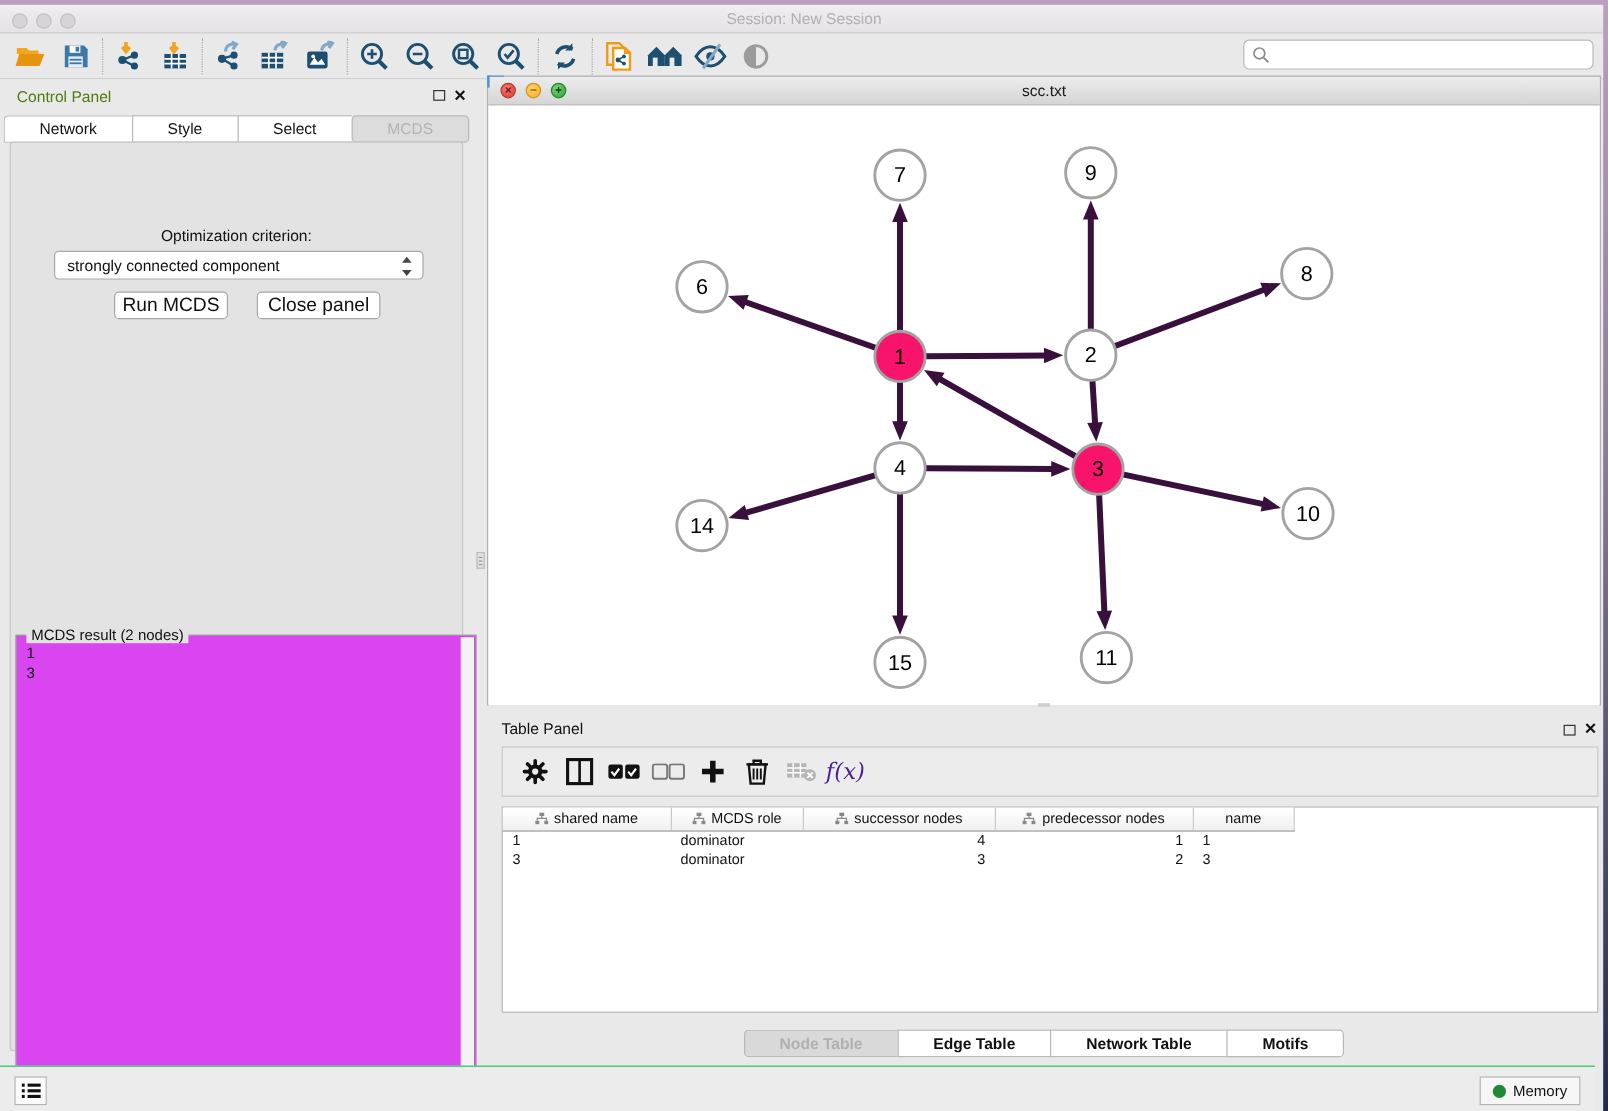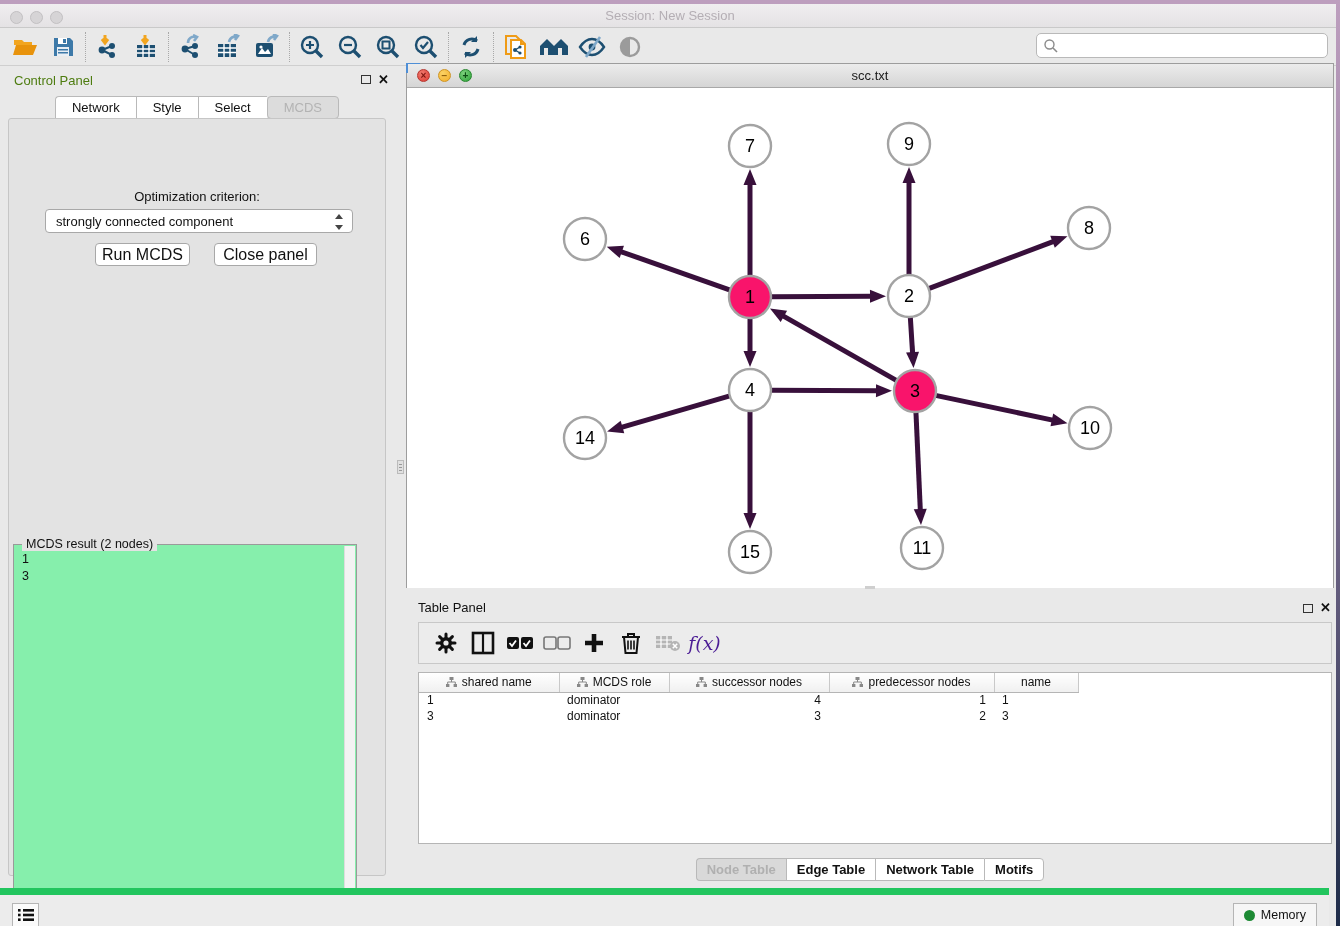--- a/index.html
+++ b/index.html
@@ -22,32 +22,32 @@
   .search-wrap { position:absolute; right:12px; top:5px; width:292px; height:25px; background:#fff; border:1px solid #b9b9b9; border-radius:5px; display:flex; align-items:center; padding-left:6px; }
   .search-wrap input { border:none; outline:none; font-size:13px; width:250px; background:transparent; color:#333; }
 
   
   .control-panel { position:absolute; left:0; top:66px; width:394px; height:816px; background:#e9e9e9; }
   .cp-head { position:absolute; left:0; top:0; width:100%; height:28px; }
   .cp-title { position:absolute; left:14px; top:7px; font-size:13px; color:#4d7c0f; }
   .float-ico { position:absolute; width:10px; height:9px; border:1.5px solid #333; top:9px; }
   .close-ico { position:absolute; top:6px; font-size:13px; font-weight:bold; color:#111; }
   .cp-tabs { position:absolute; left:0; top:30px; width:100%; display:flex; justify-content:center; }
-  .tab { font-size:13px; padding:3px 16px; background:#fff; border:1px solid #b9b9b9; border-right:none; color:#111; }
+  .tab { font-size:13px; padding:3px 29px; background:#fff; border:1px solid #b9b9b9; border-right:none; color:#111; }
   .tab:first-child { border-radius:4px 0 0 0; }
   .tab:last-child { border-right:1px solid #b9b9b9; border-radius:0 4px 4px 0; }
   .tab.active { background:#dcdcdc; color:#b3b3b3; border-radius:4px; }
   .cp-body { position:absolute; left:8px; top:52px; width:378px; height:758px; background:#e3e3e3; border:1px solid #c6c6c6; border-radius:3px; }
   .opt-label { position:absolute; left:0; width:100%; top:70px; text-align:center; font-size:13px; color:#111; }
   .opt-select { position:absolute; left:36px; top:90px; width:308px; height:24px; background:#fff; border:1px solid #a8a8a8; border-radius:4px; font-size:13px; color:#111; display:flex; align-items:center; padding-left:10px; }
   .stepper { position:absolute; right:8px; top:4px; width:11px; height:16px; display:flex; flex-direction:column; align-items:center; justify-content:space-between; }
   .stepper .up { width:0; height:0; border-left:4px solid transparent; border-right:4px solid transparent; border-bottom:5px solid #444; }
   .stepper .dn { width:0; height:0; border-left:4px solid transparent; border-right:4px solid transparent; border-top:5px solid #444; }
   .cp-btn { position:absolute; top:124px; height:23px; background:#fff; border:1px solid #a8a8a8; border-radius:4px; font-size:16px; color:#111; display:flex; align-items:center; justify-content:center; font-family:"Liberation Sans",sans-serif; }
-  .mcds-fieldset { position:absolute; left:4px; top:425px; width:344px; height:382px; border:1px solid #9a9a9a; background:#86efac; }
+  .mcds-fieldset { position:absolute; left:4px; top:410px; width:384px; height:382px; border:1px solid #9a9a9a; background:#d946ef; }
   .mcds-legend { position:absolute; left:8px; top:-8px; background:#e3e3e3; padding:0 4px; font-size:12.5px; color:#111; }
   .mcds-lines { position:absolute; left:8px; top:6px; font-size:12.5px; color:#111; line-height:17px; white-space:pre-line; }
   .mcds-scroll { position:absolute; right:1px; top:1px; width:11px; height:378px; background:#f3f3f3; border-left:1px solid #ddd; }
 
   
   .split-grip { position:absolute; left:397px; top:460px; width:7px; height:14px; border:1px solid #bbb; background:#e0e0e0; }
   .split-grip:before { content:""; position:absolute; left:1px; top:3px; width:3px; height:1px; background:#999; box-shadow:0 3px 0 #999, 0 6px 0 #999; }
 
   
   .net-window { position:absolute; left:406px; top:63px; width:928px; height:525px; border:1px solid #9d9d9d; background:#fff; }
@@ -67,27 +67,27 @@
   .tp-title { position:absolute; left:12px; top:4px; font-size:13px; color:#111; }
   .tp-toolbar { position:absolute; left:12px; top:26px; width:914px; height:42px; background:#ececec; border:1px solid #c8c8c8; display:flex; align-items:center; padding-left:8px; }
   .tp-tb-btn { width:37px; height:34px; display:flex; align-items:center; justify-content:center; flex:0 0 auto; }
   .fx-label { font-family:"DejaVu Serif", serif; font-style:italic; font-size:19px; color:#4c1d95; }
   .tp-table-wrap { position:absolute; left:12px; top:76px; width:914px; height:172px; background:#fff; border:1px solid #b5b5b5; }
   table.node-table { border-collapse:collapse; font-size:12px; color:#111; table-layout:fixed; }
   table.node-table th { background:linear-gradient(#ffffff,#f0f0f0); border-right:1px solid #c9c9c9; border-bottom:1px solid #b5b5b5; font-weight:normal; height:19px; padding:0 6px; white-space:nowrap; }
   table.node-table td { height:16px; padding:0 8px; white-space:nowrap; }
   .th-inner { display:flex; align-items:center; justify-content:center; gap:5px; }
   .tp-tabs { position:absolute; left:0; width:100%; top:262px; display:flex; justify-content:center; }
-  .tp-tab { font-size:13px; font-weight:bold; padding:3px 10px; background:#fff; border:1px solid #b9b9b9; border-right:none; color:#111; }
+  .tp-tab { font-size:13px; font-weight:bold; padding:3px 29px; background:#fff; border:1px solid #b9b9b9; border-right:none; color:#111; }
   .tp-tab:first-child { border-radius:4px 0 0 4px; }
   .tp-tab:last-child { border-right:1px solid #b9b9b9; border-radius:0 4px 4px 0; }
   .tp-tab.active { background:#d9d9d9; color:#b0b0b0; border-radius:4px 0 0 4px; }
 
   
-  .statusbar { position:absolute; left:0; top:888px; width:1329px; height:38px; background:#ececec; border-top:7px solid #22c55e; }
+  .statusbar { position:absolute; left:0; top:888px; width:1329px; height:38px; background:#ececec; border-top:1px solid #22c55e; }
   .list-btn { position:absolute; left:12px; top:8px; width:27px; height:24px; background:#fafafa; border:1px solid #b5b5b5; display:flex; align-items:center; justify-content:center; }
   .memory-btn { position:absolute; right:12px; top:8px; height:24px; padding:0 10px; background:#f6f6f6; border:1px solid #b5b5b5; display:flex; align-items:center; gap:6px; font-size:12.5px; color:#111; }
   .mem-dot { width:11px; height:11px; border-radius:50%; background:#1d8a34; }
 
   svg.icon { display:block; }
 </style>
 </head>
 <body>
 
 <div class="desk-top"></div>

